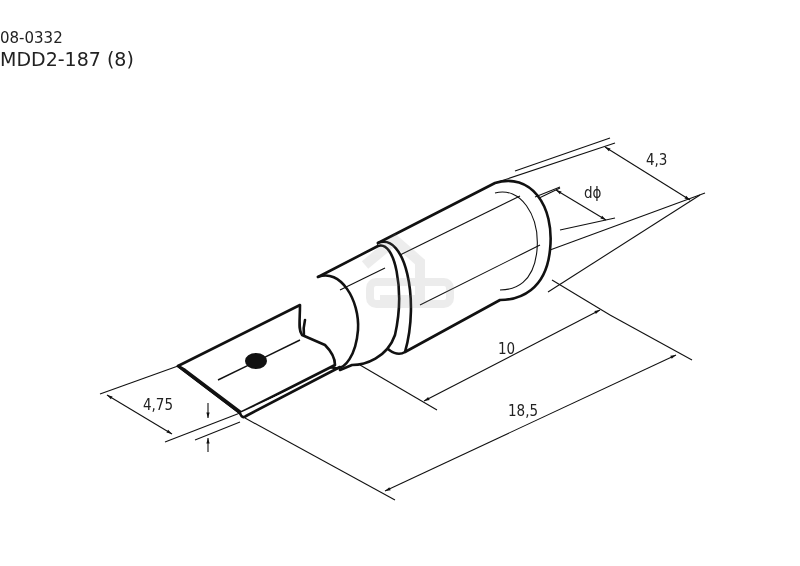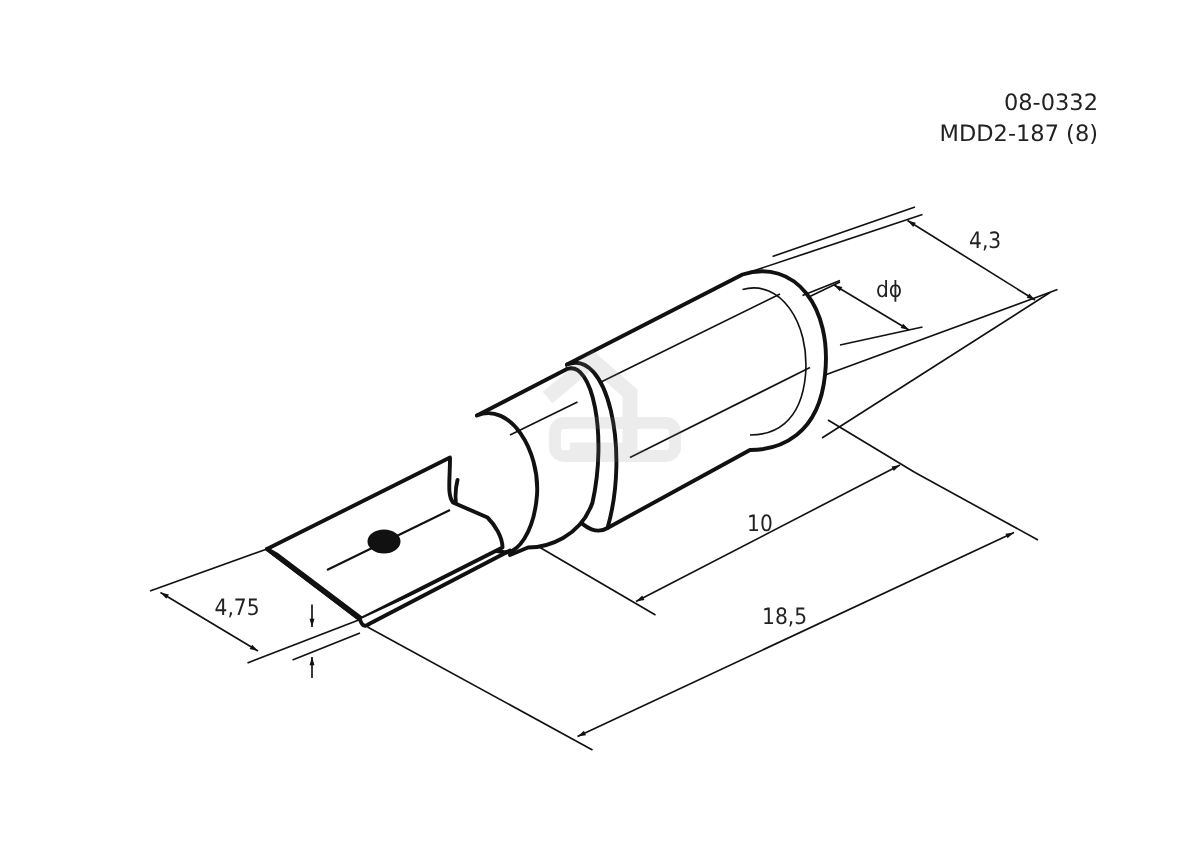--- a/index.html
+++ b/index.html
@@ -7,23 +7,23 @@
   svg{position:absolute;left:0;top:0;}
   .lbl{font-family:"DejaVu Sans Condensed","DejaVu Sans",sans-serif;font-size:15px;fill:#222;font-weight:300;}
   .thick{stroke:#111;stroke-width:2.6;fill:#fff;stroke-linejoin:round;stroke-linecap:round;}
   .thin{stroke:#111;stroke-width:1.1;fill:none;}
   .med{stroke:#111;stroke-width:1.4;fill:none;}
 </style>
 </head>
 <body>
 
 <div id="stage">
-  <div style="position:absolute;left:0;top:58px;width:732px;text-align:right;">
+  <div style="position:absolute;left:0;top:28px;width:732px;text-align:left;">
     <div style="font-family:'DejaVu Sans',sans-serif;font-size:15px;color:#222;line-height:20px;">08-0332</div>
-    <div style="font-family:'DejaVu Sans',sans-serif;font-size:15px;color:#222;line-height:22px;">MDD2-187 (8)</div>
+    <div style="font-family:'DejaVu Sans',sans-serif;font-size:19px;color:#222;line-height:22px;">MDD2-187 (8)</div>
   </div>
 
   <svg width="800" height="566" viewBox="0 0 800 566">
     <defs>
       <marker id="arr" viewBox="0 0 10 10" refX="10" refY="5" markerWidth="9" markerHeight="5" orient="auto-start-reverse">
         <path d="M0,2 L10,5 L0,8 z" fill="#111"></path>
       </marker>
     </defs>
 
     <g>

